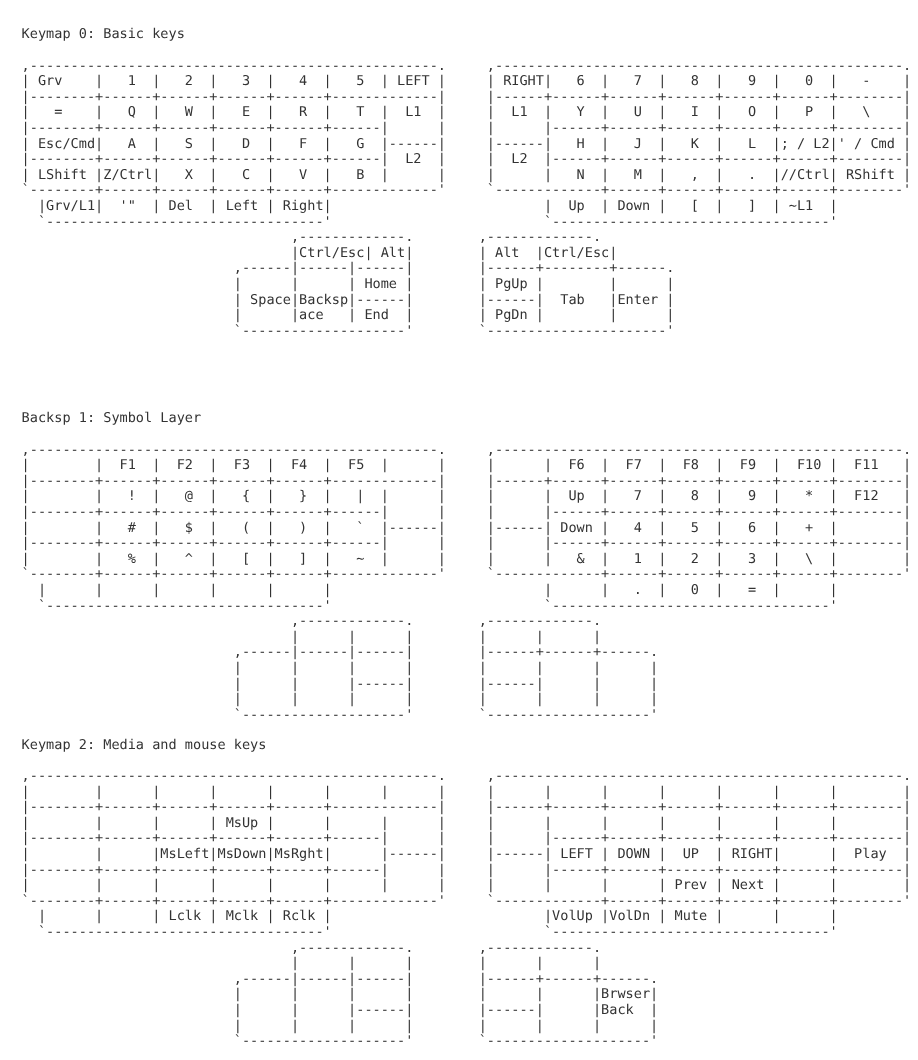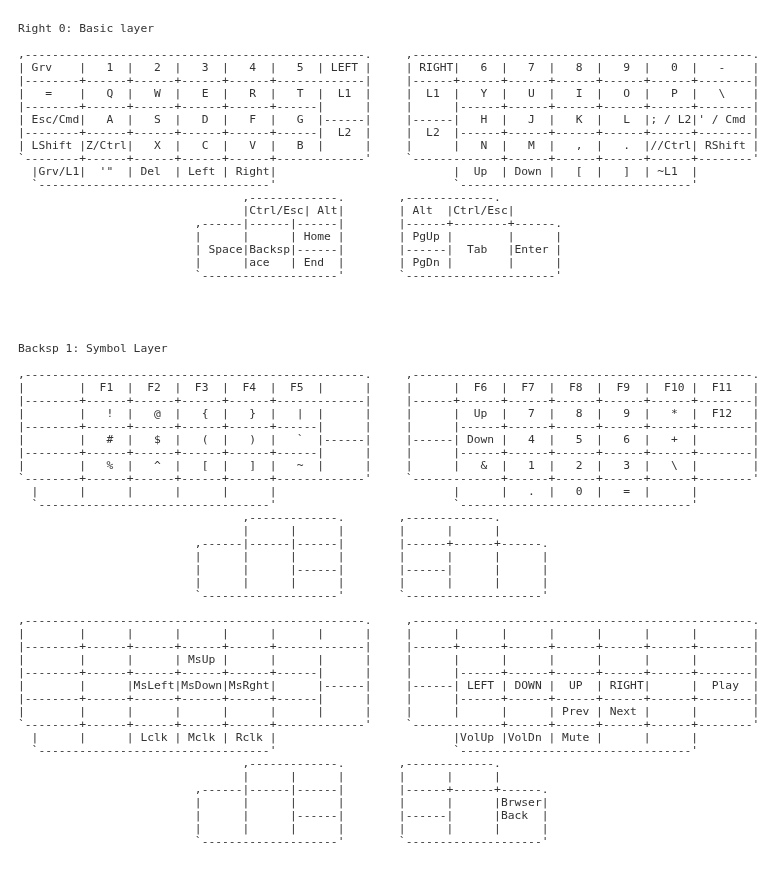--- a/index.html
+++ b/index.html
@@ -37,21 +37,21 @@
     font-size: inherit;
     line-height: inherit;
   }
 </style>
 </head>
 <body>
 
 <div class="doc">
 
   <section class="keymap-section s1">
-    <div class="keymap-title">Right 0: Basic layer</div>
+    <div class="keymap-title">Keymap 0: Basic keys</div>
     <pre class="keymap-art">,--------------------------------------------------.     ,--------------------------------------------------.
 | Grv    |   1  |   2  |   3  |   4  |   5  | LEFT |     | RIGHT|   6  |   7  |   8  |   9  |   0  |   -    |
 |--------+------+------+------+------+-------------|     |------+------+------+------+------+------+--------|
 |   =    |   Q  |   W  |   E  |   R  |   T  |  L1  |     |  L1  |   Y  |   U  |   I  |   O  |   P  |   \    |
 |--------+------+------+------+------+------|      |     |      |------+------+------+------+------+--------|
 | Esc/Cmd|   A  |   S  |   D  |   F  |   G  |------|     |------|   H  |   J  |   K  |   L  |; / L2|' / Cmd |
 |--------+------+------+------+------+------|  L2  |     |  L2  |------+------+------+------+------+--------|
 | LShift |Z/Ctrl|   X  |   C  |   V  |   B  |      |     |      |   N  |   M  |   ,  |   .  |//Ctrl| RShift |
 `--------+------+------+------+------+-------------'     `-------------+------+------+------+------+--------'
   |Grv/L1|  '"  | Del  | Left | Right|                          |  Up  | Down |   [  |   ]  | ~L1  |
@@ -81,20 +81,21 @@
                                  ,-------------.        ,-------------.
                                  |      |      |        |      |      |
                           ,------|------|------|        |------+------+------.
                           |      |      |      |        |      |      |      |
                           |      |      |------|        |------|      |      |
                           |      |      |      |        |      |      |      |
                           `--------------------'        `--------------------'</pre>
   </section>
 
   <section class="keymap-section s3">
+    <div class="keymap-title">Keymap 2: Media and mouse keys</div>
     <pre class="keymap-art">,--------------------------------------------------.     ,--------------------------------------------------.
 |        |      |      |      |      |      |      |     |      |      |      |      |      |      |        |
 |--------+------+------+------+------+-------------|     |------+------+------+------+------+------+--------|
 |        |      |      | MsUp |      |      |      |     |      |      |      |      |      |      |        |
 |--------+------+------+------+------+------|      |     |      |------+------+------+------+------+--------|
 |        |      |MsLeft|MsDown|MsRght|      |------|     |------| LEFT | DOWN |  UP  | RIGHT|      |  Play  |
 |--------+------+------+------+------+------|      |     |      |------+------+------+------+------+--------|
 |        |      |      |      |      |      |      |     |      |      |      | Prev | Next |      |        |
 `--------+------+------+------+------+-------------'     `-------------+------+------+------+------+--------'
   |      |      | Lclk | Mclk | Rclk |                          |VolUp |VolDn | Mute |      |      |

